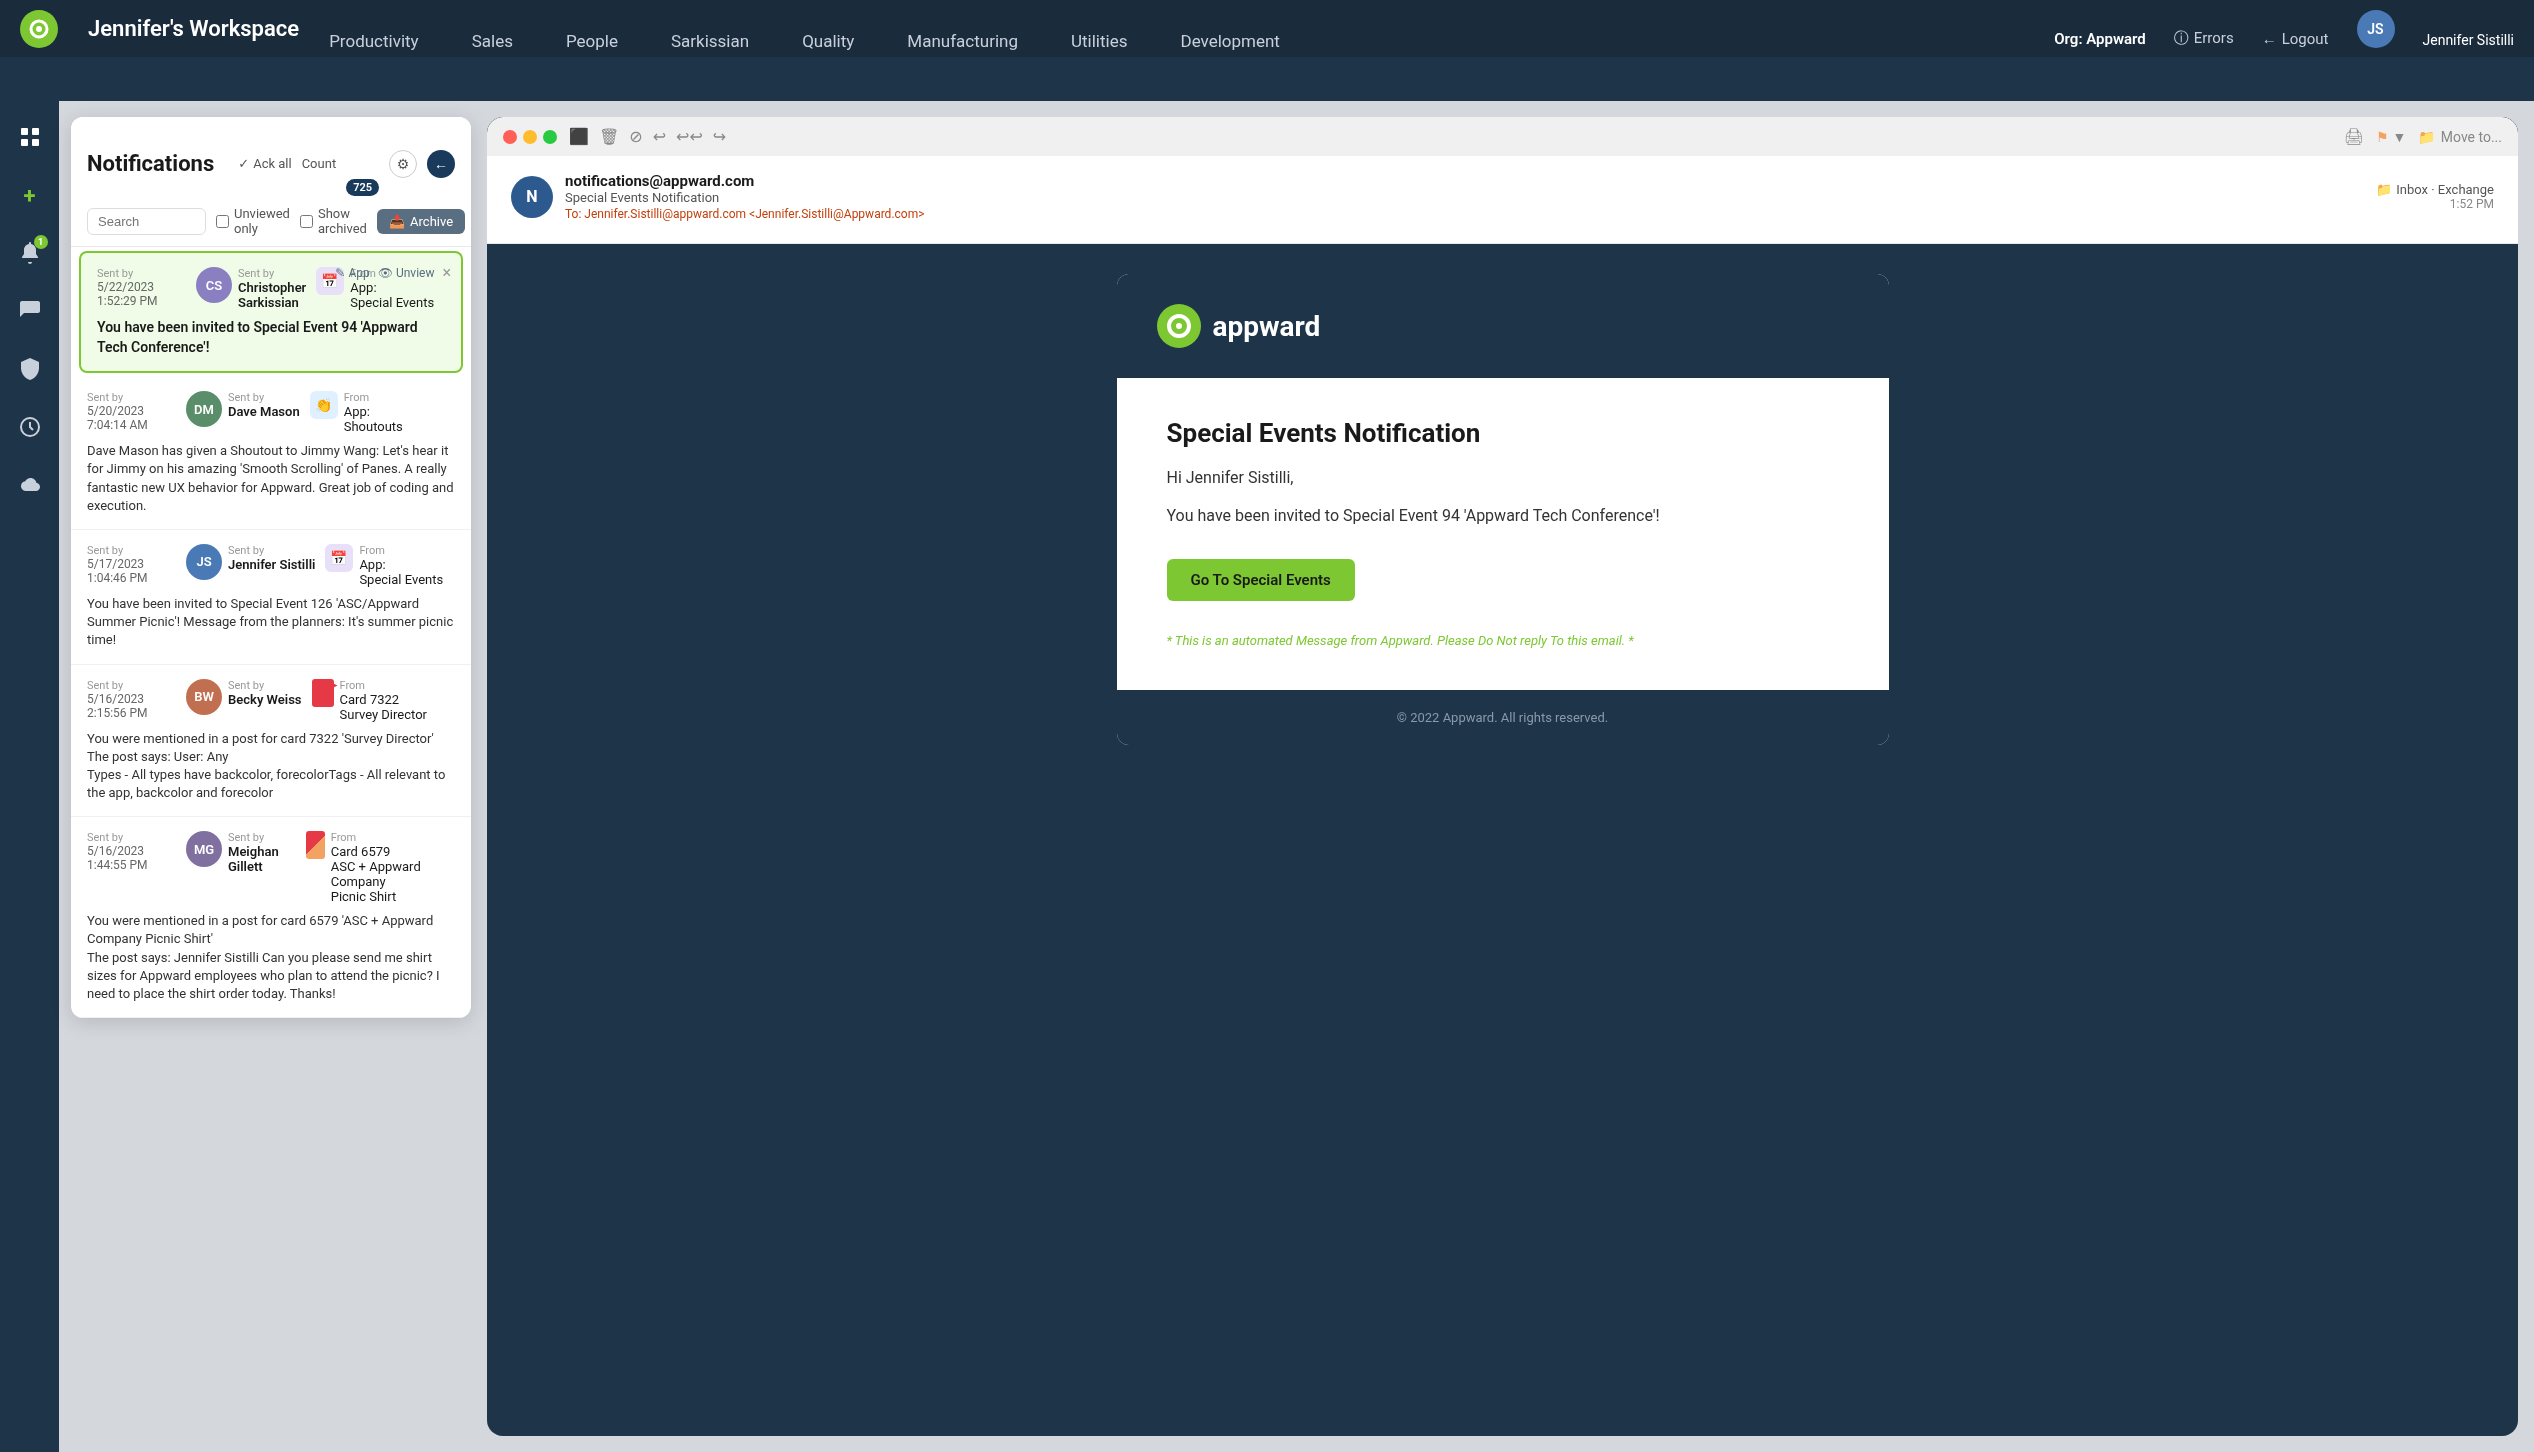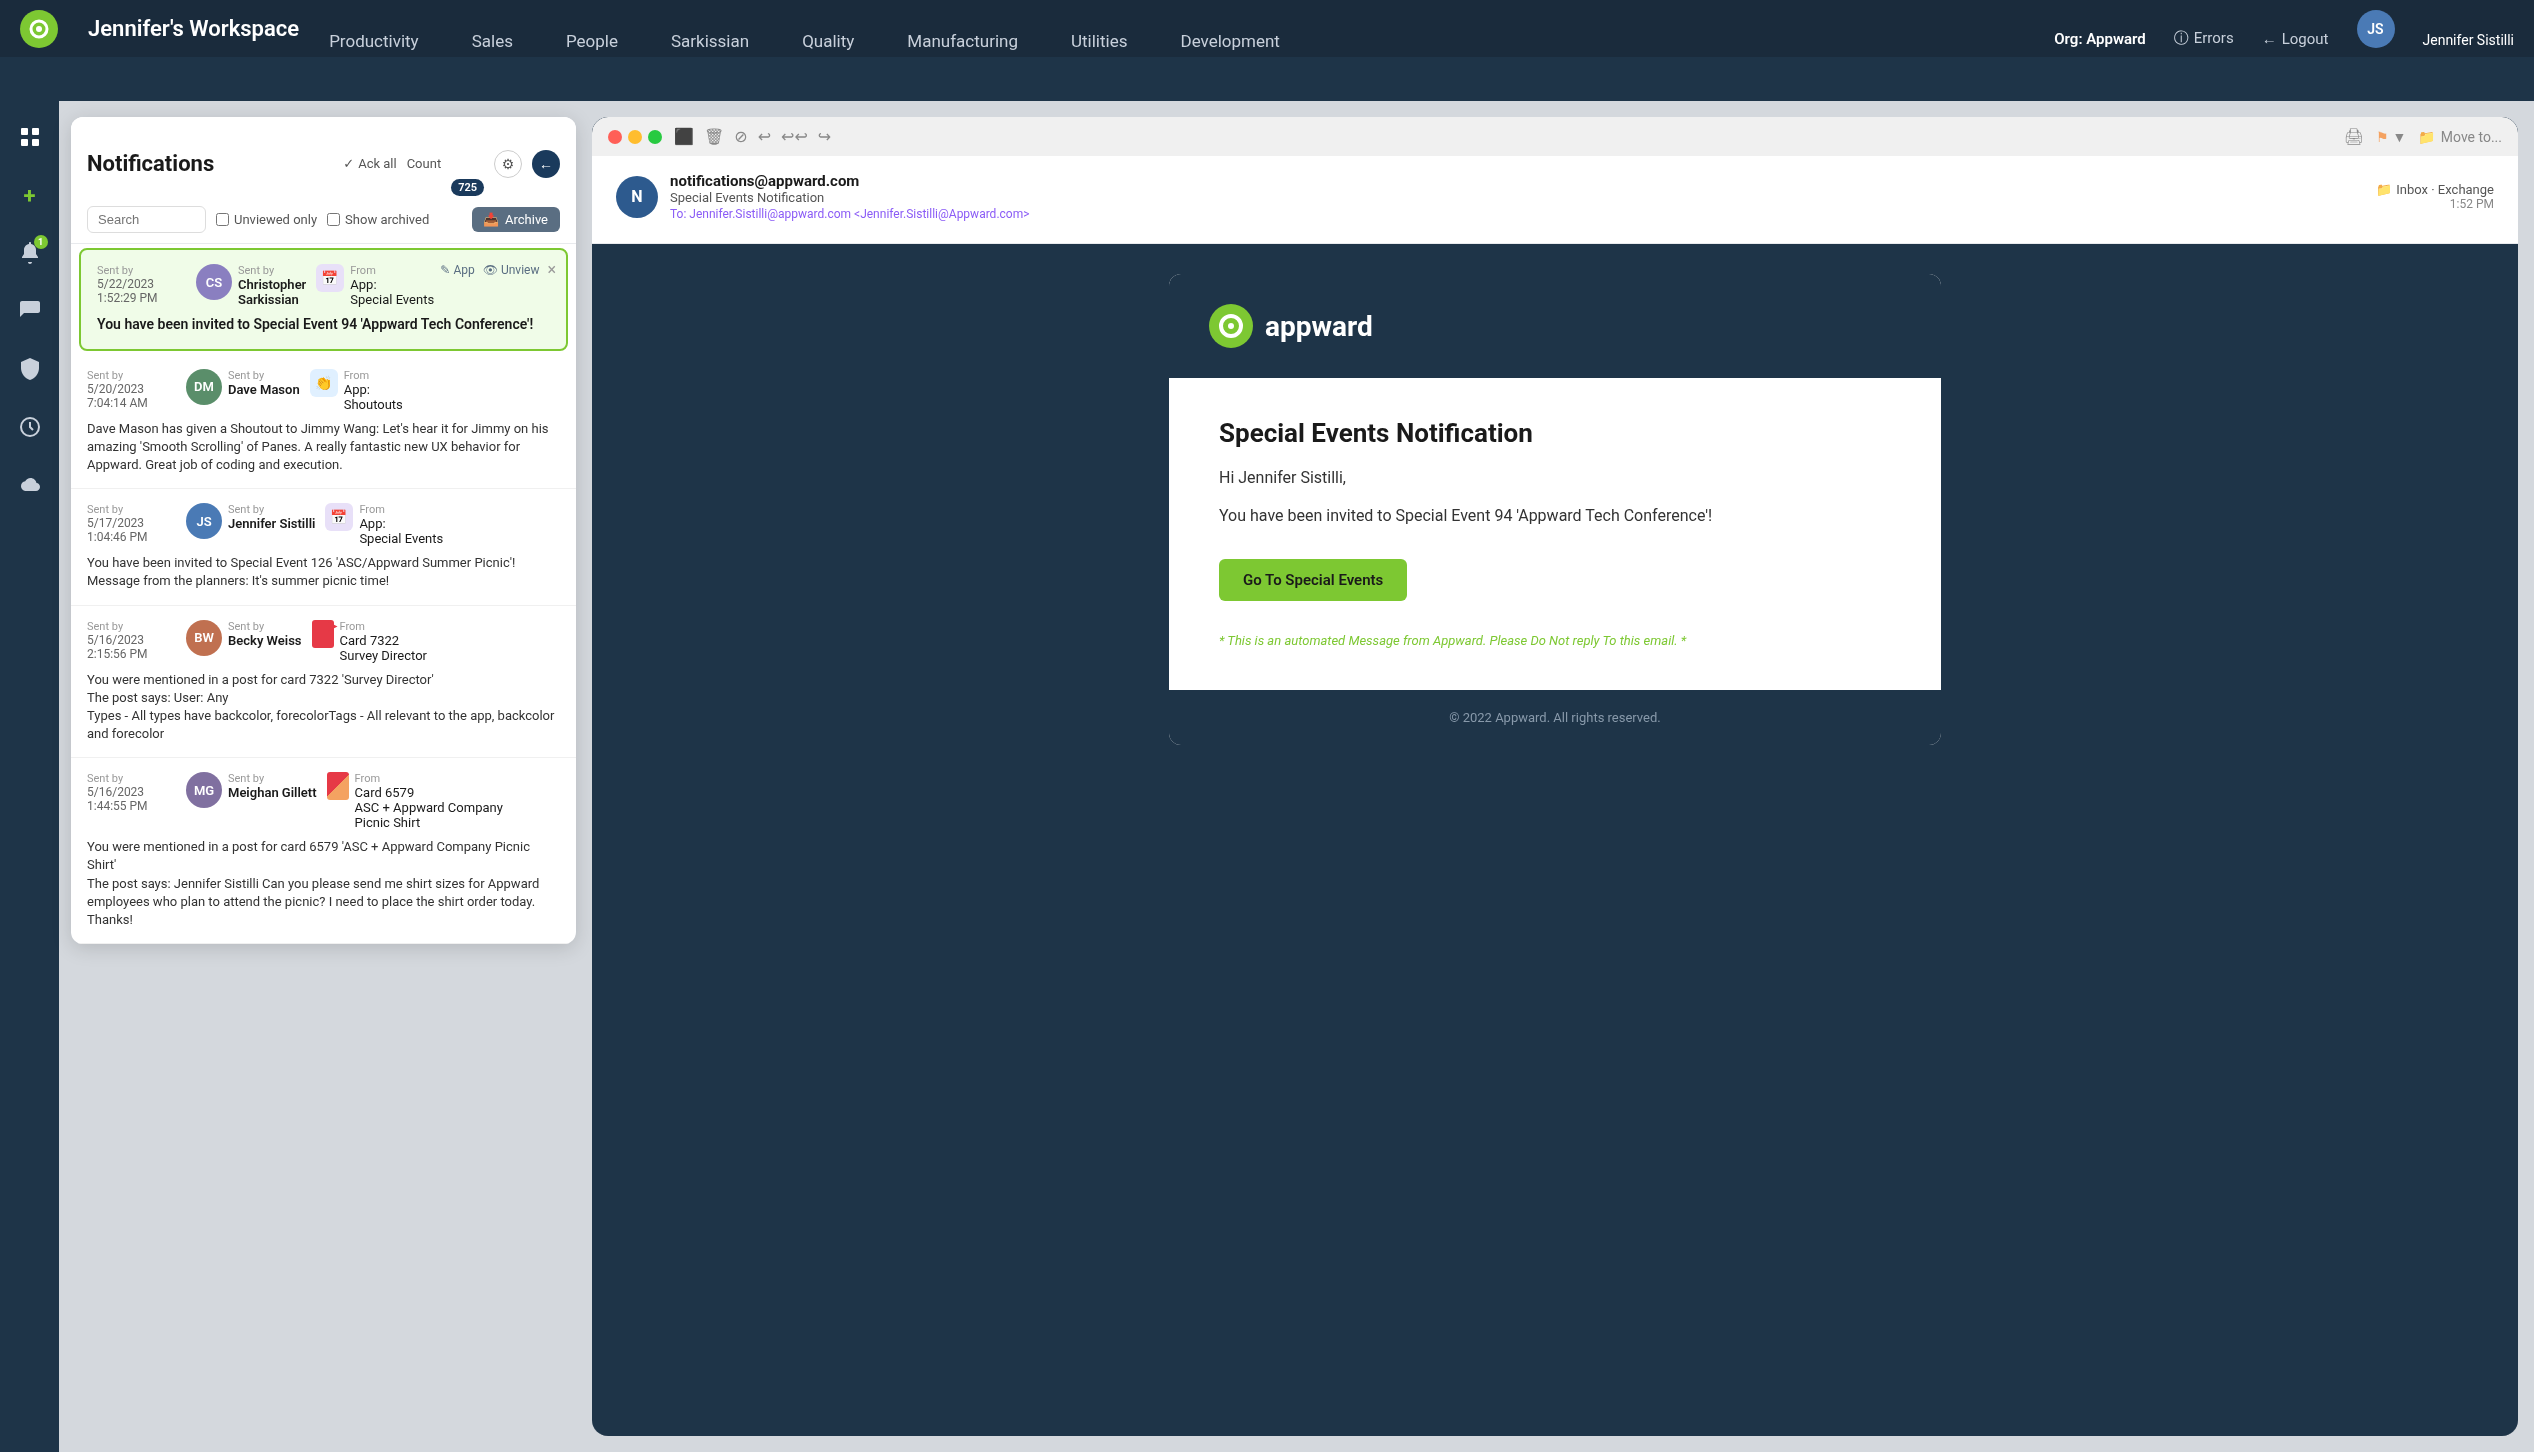--- a/index.html
+++ b/index.html
@@ -118,21 +118,21 @@
       font-size: 9px;
       width: 14px; height: 14px;
       border-radius: 50%;
       display: flex; align-items: center; justify-content: center;
       font-weight: bold;
     }
     .sidebar-icon-badge.green { background: #7dc832; }
 
     
     .notification-panel {
-      width: 505px;
+      width: 400px;
       background: white;
       border-radius: 12px;
       margin: 16px 12px;
       overflow: hidden;
       display: flex;
       flex-direction: column;
       box-shadow: 0 4px 20px rgba(0,0,0,0.15);
       flex-shrink: 0;
       height: fit-content;
       max-height: calc(100% - 32px);
@@ -362,21 +362,21 @@
       font-size: 15px;
       font-weight: 700;
       color: #1a1a1a;
     }
     .email-subject {
       font-size: 13px;
       color: #555;
     }
     .email-to {
       font-size: 12px;
-      color: #8b5cf6;
+      color: #c2410c;
       margin-top: 2px;
     }
     .email-meta-right {
       text-align: right;
       font-size: 12px;
       color: #888;
     }
     .inbox-tag {
       display: flex; align-items: center; gap: 4px;
       color: #555; font-size: 13px;

